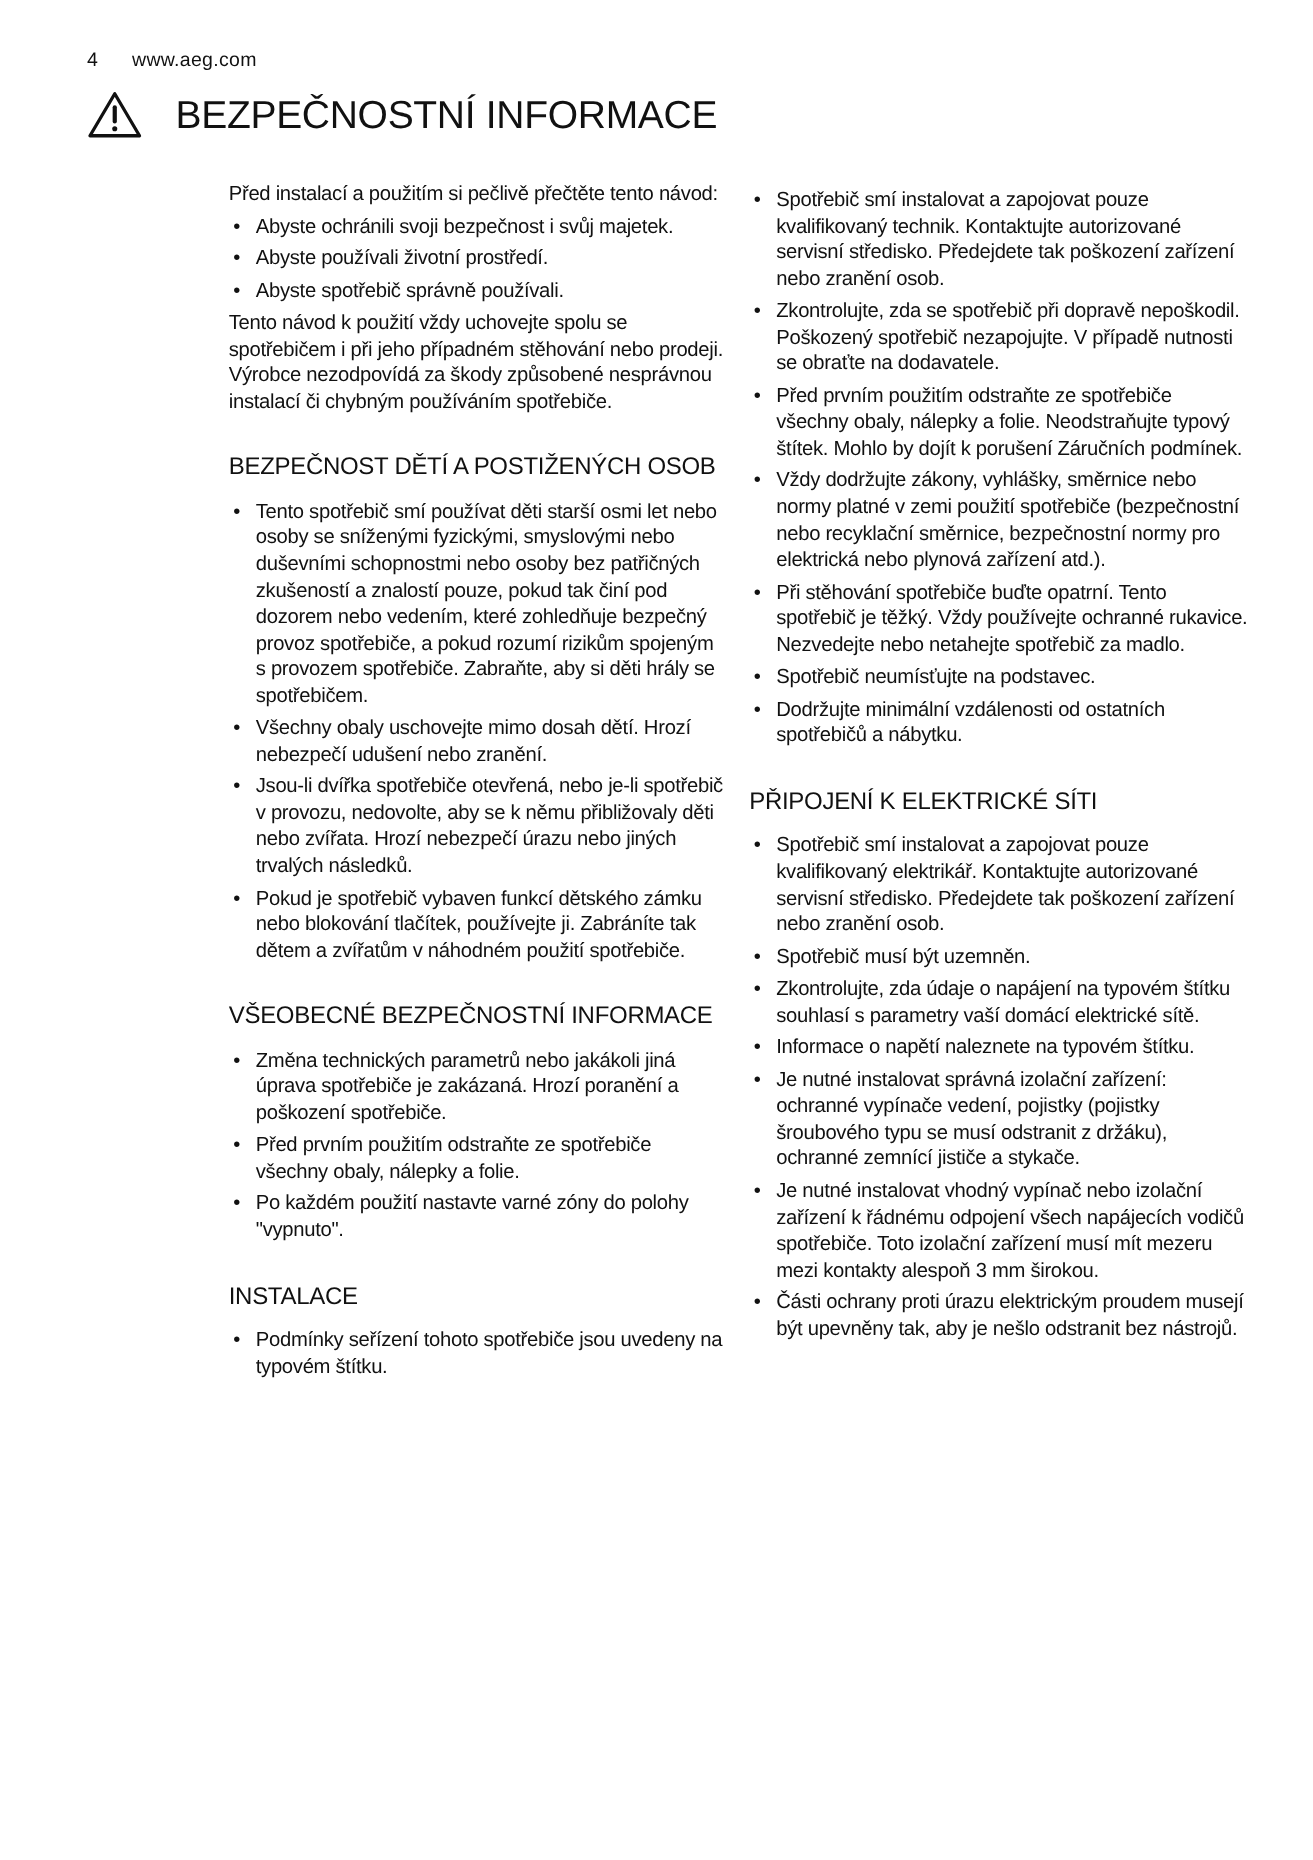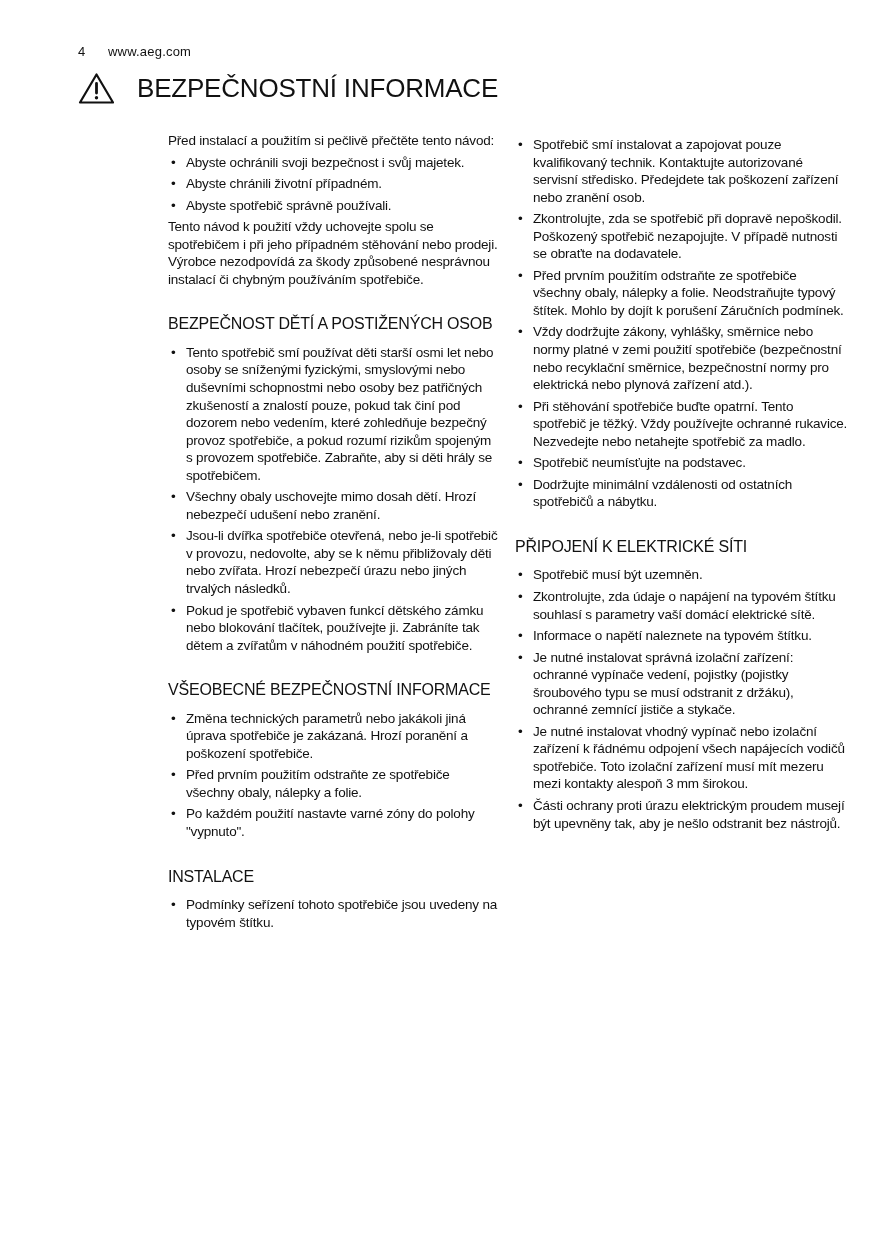--- a/index.html
+++ b/index.html
@@ -5,21 +5,21 @@
   * { margin: 0; padding: 0; box-sizing: border-box; }
   html, body { background: #ffffff; }
   body {
     width: 875px;
     height: 1240px;
     overflow: hidden;
     position: relative;
     font-family: "Liberation Sans", sans-serif;
     color: #111111;
   }
-  .page { padding: 44px 38px 0 58px; margin-left: 20px; }
+  .page { padding: 32px 38px 0 58px; }
 
   .page-header {
     font-size: 13px;
     letter-spacing: 0.2px;
     color: #111;
   }
   .page-number { display: inline-block; min-width: 16px; margin-right: 14px; }
 
   .title-row {
     display: flex;
@@ -33,20 +33,21 @@
     font-weight: 400;
     letter-spacing: -0.2px;
     white-space: nowrap;
   }
 
   .columns {
     display: flex;
     gap: 14px;
     padding-left: 90px;
     margin-top: 27px;
+    justify-content: center;
   }
   .col { width: 333px; flex: 0 0 333px; }
 
   .col, .col p, .col li {
     font-size: 13.5px;
     line-height: 1.3;
     letter-spacing: -0.2px;
   }
   .para { margin: 0; }
 
@@ -90,21 +91,21 @@
       </svg>
     </span>
     <h1 class="page-title">BEZPEČNOSTNÍ INFORMACE</h1>
   </div>
 
   <main class="columns">
     <section class="col" id="col-left">
         <p class="para">Před instalací a použitím si pečlivě přečtěte tento návod:</p>
         <ul class="bullet-list">
           <li>Abyste ochránili svoji bezpečnost i svůj majetek.</li>
-          <li>Abyste chránili životní případném.</li>
+          <li>Abyste používali životní prostředí.</li>
           <li>Abyste spotřebič správně používali.</li>
         </ul>
         <p class="para">Tento návod k použití vždy uchovejte spolu se spotřebičem i při jeho případném stěhování nebo prodeji.</p>
         <p class="para">Výrobce nezodpovídá za škody způsobené nesprávnou instalací či chybným používáním spotřebiče.</p>
         <h2 class="section-heading">BEZPEČNOST DĚTÍ A POSTIŽENÝCH OSOB</h2>
         <ul class="bullet-list">
           <li>Tento spotřebič smí používat děti starší osmi let nebo osoby se sníženými fyzickými, smyslovými nebo duševními schopnostmi nebo osoby bez patřičných zkušeností a znalostí pouze, pokud tak činí pod dozorem nebo vedením, které zohledňuje bezpečný provoz spotřebiče, a pokud rozumí rizikům spojeným s provozem spotřebiče. Zabraňte, aby si děti hrály se spotřebičem.</li>
           <li>Všechny obaly uschovejte mimo dosah dětí. Hrozí nebezpečí udušení nebo zranění.</li>
           <li>Jsou-li dvířka spotřebiče otevřená, nebo je-li spotřebič v provozu, nedovolte, aby se k němu přibližovaly děti nebo zvířata. Hrozí nebezpečí úrazu nebo jiných trvalých následků.</li>
           <li>Pokud je spotřebič vybaven funkcí dětského zámku nebo blokování tlačítek, používejte ji. Zabráníte tak dětem a zvířatům v náhodném použití spotřebiče.</li>
@@ -125,20 +126,21 @@
           <li>Spotřebič smí instalovat a zapojovat pouze kvalifikovaný technik. Kontaktujte autorizované servisní středisko. Předejdete tak poškození zařízení nebo zranění osob.</li>
           <li>Zkontrolujte, zda se spotřebič při dopravě nepoškodil. Poškozený spotřebič nezapojujte. V případě nutnosti se obraťte na dodavatele.</li>
           <li>Před prvním použitím odstraňte ze spotřebiče všechny obaly, nálepky a folie. Neodstraňujte typový štítek. Mohlo by dojít k porušení Záručních podmínek.</li>
           <li>Vždy dodržujte zákony, vyhlášky, směrnice nebo normy platné v zemi použití spotřebiče (bezpečnostní nebo recyklační směrnice, bezpečnostní normy pro elektrická nebo plynová zařízení atd.).</li>
           <li>Při stěhování spotřebiče buďte opatrní. Tento spotřebič je těžký. Vždy používejte ochranné rukavice. Nezvedejte nebo netahejte spotřebič za madlo.</li>
           <li>Spotřebič neumísťujte na podstavec.</li>
           <li>Dodržujte minimální vzdálenosti od ostatních spotřebičů a nábytku.</li>
         </ul>
         <h2 class="section-heading">PŘIPOJENÍ K ELEKTRICKÉ SÍTI</h2>
         <ul class="bullet-list">
+          <li>Spotřebič smí instalovat a zapojovat pouze kvalifikovaný elektrikář. Kontaktujte autorizované servisní středisko. Předejdete tak poškození zařízení nebo zranění osob.</li>
           <li>Spotřebič musí být uzemněn.</li>
           <li>Zkontrolujte, zda údaje o napájení na typovém štítku souhlasí s parametry vaší domácí elektrické sítě.</li>
           <li>Informace o napětí naleznete na typovém štítku.</li>
           <li>Je nutné instalovat správná izolační zařízení: ochranné vypínače vedení, pojistky (pojistky šroubového typu se musí odstranit z držáku), ochranné zemnící jističe a stykače.</li>
           <li>Je nutné instalovat vhodný vypínač nebo izolační zařízení k řádnému odpojení všech napájecích vodičů spotřebiče. Toto izolační zařízení musí mít mezeru mezi kontakty alespoň 3 mm širokou.</li>
           <li>Části ochrany proti úrazu elektrickým proudem musejí být upevněny tak, aby je nešlo odstranit bez nástrojů.</li>
         </ul>
       </section>
   </main>
 

